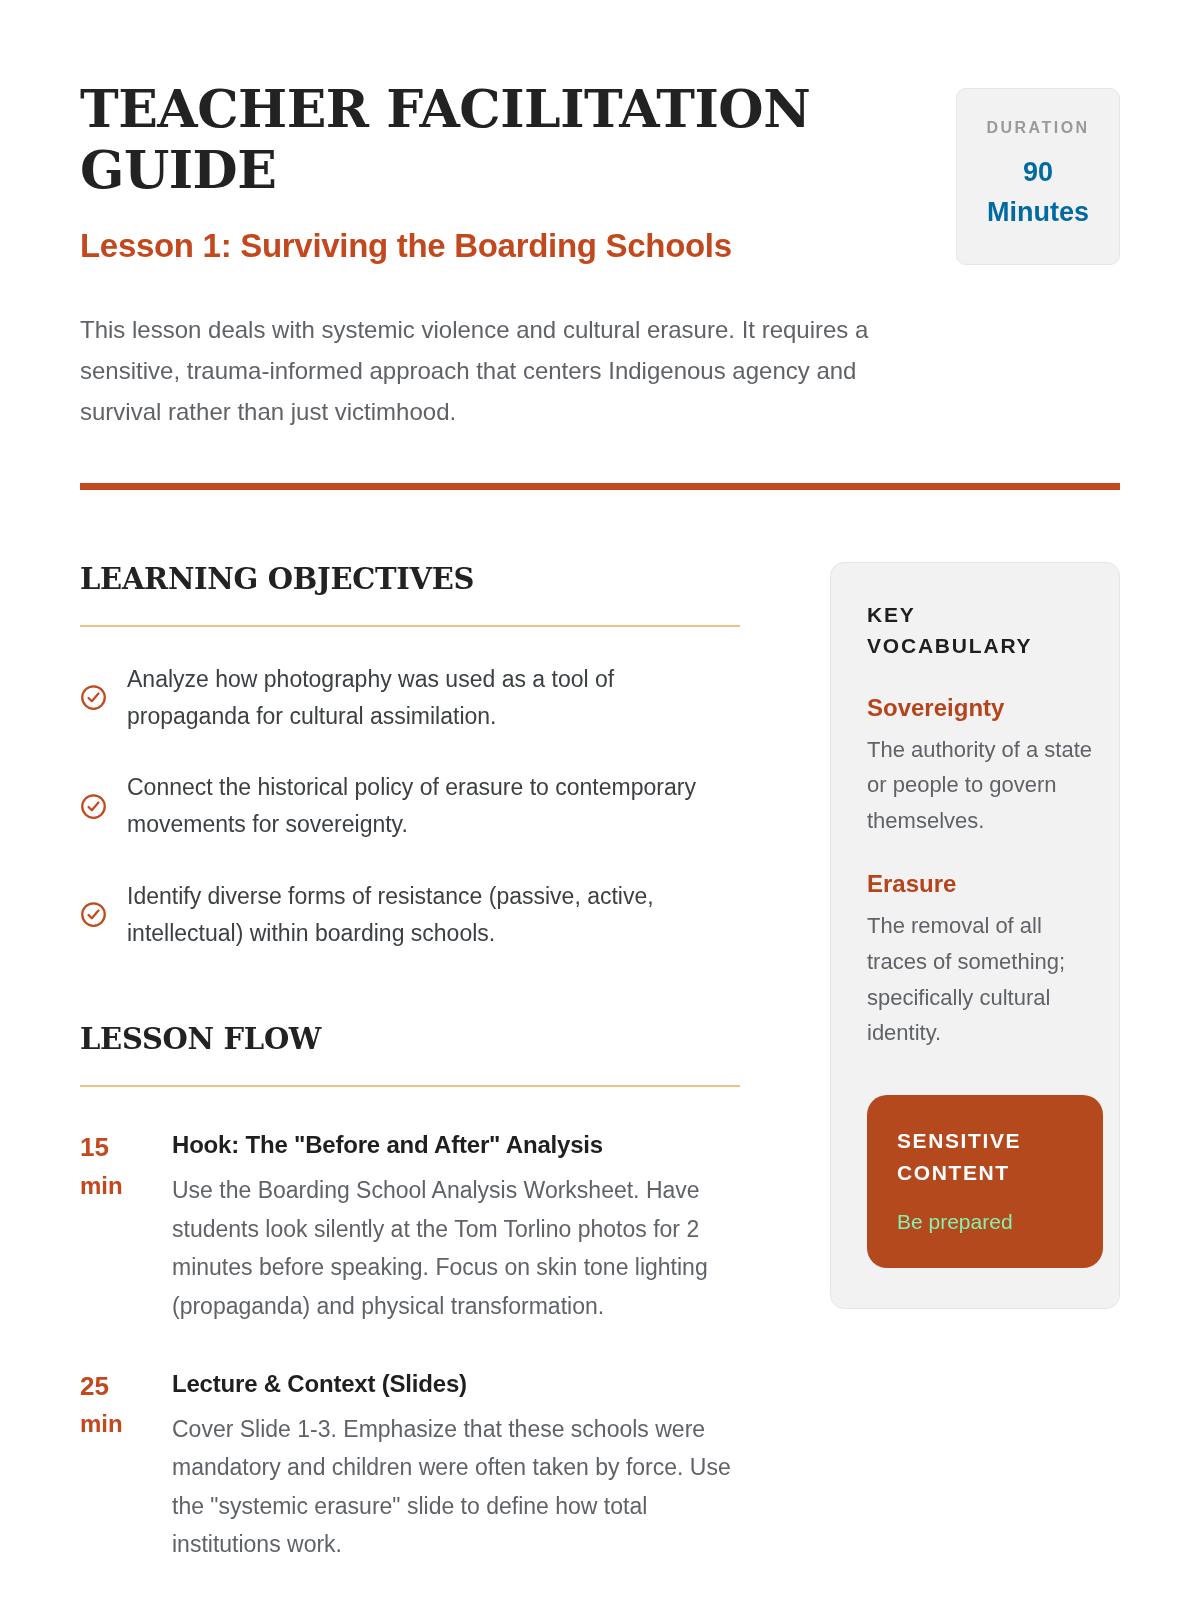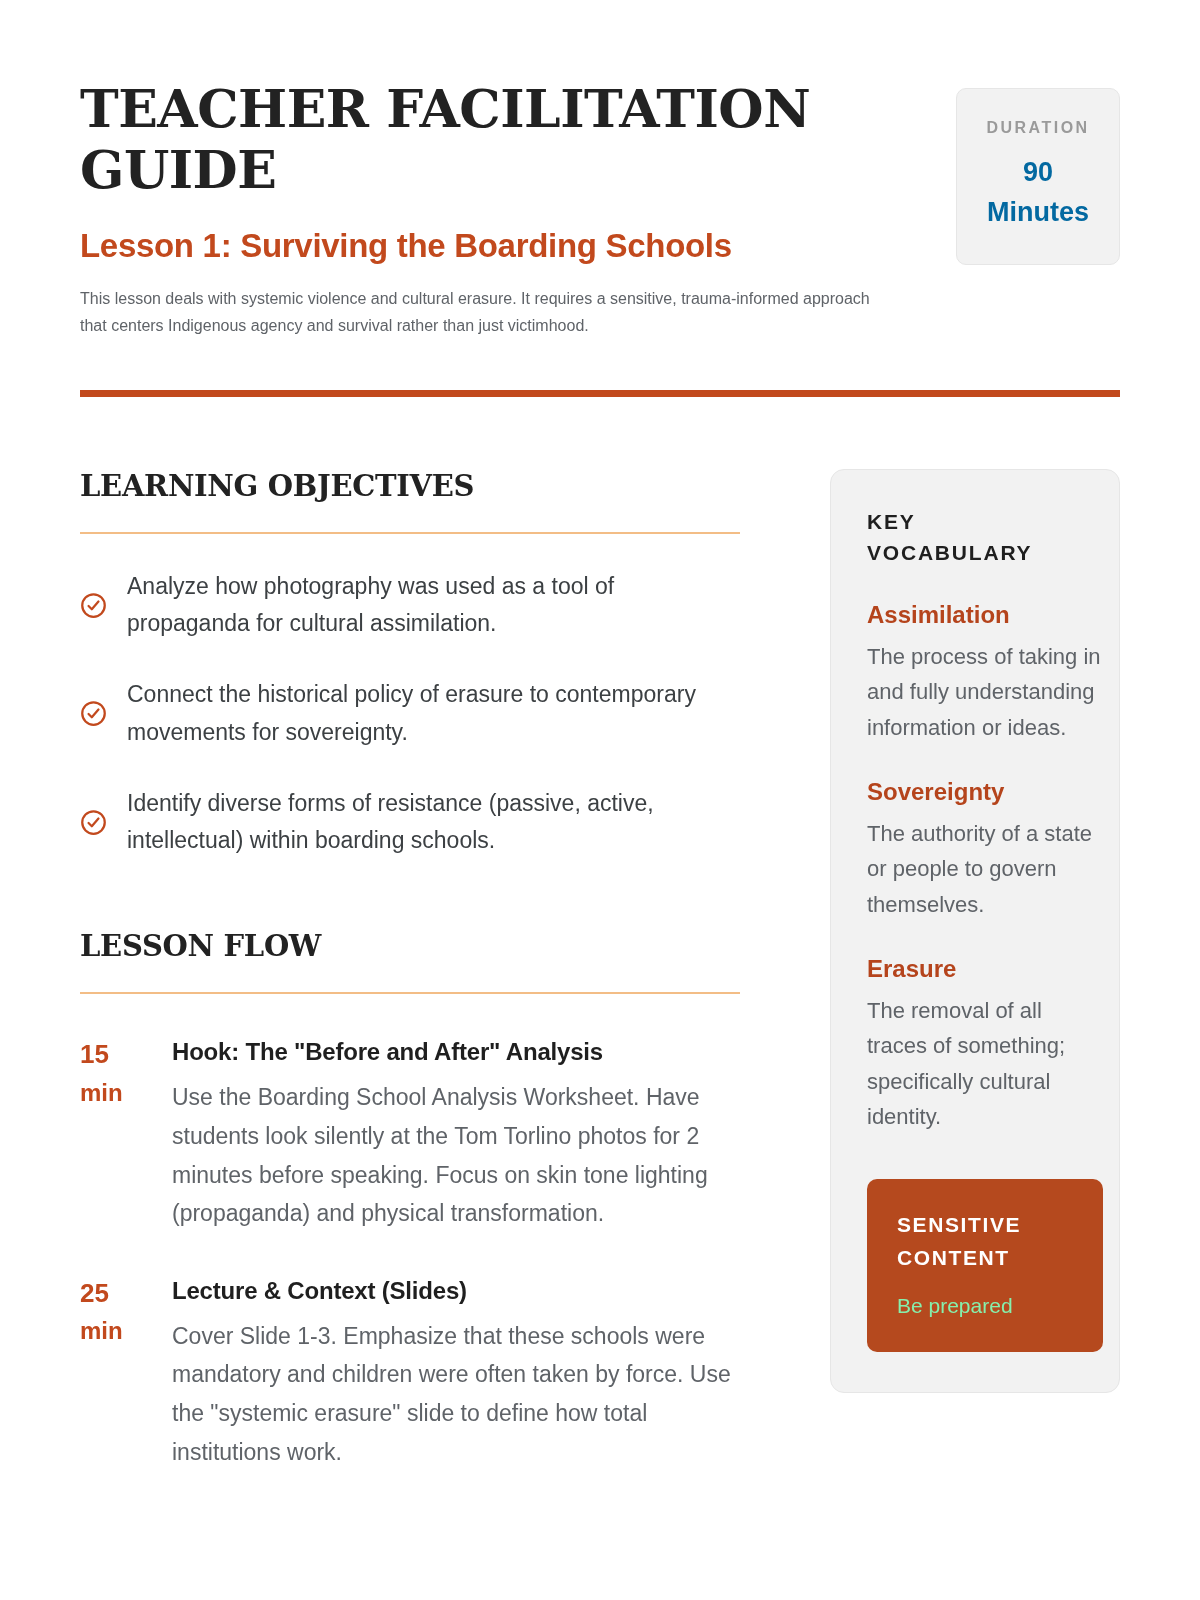--- a/index.html
+++ b/index.html
@@ -56,23 +56,23 @@
   }
   .duration-value {
     margin-top: 16px;
     font-size: 27px;
     font-weight: 700;
     color: #0369a1;
     line-height: 1.45;
   }
 
   .intro-paragraph {
-    margin-top: 20px;
+    margin-top: 44px;
     max-width: 820px;
-    font-size: 16px;
+    font-size: 24px;
     line-height: 1.72;
     color: #5f6368;
   }
 
   .thick-divider {
     margin-top: 50px;
     height: 7px;
     width: 100%;
     background: #C2491D;
     border: none;
@@ -165,21 +165,21 @@
   .vocab-def {
     margin-top: 10px;
     font-size: 22px;
     line-height: 1.62;
     color: #5f6368;
   }
 
   .sensitive-card {
     margin-top: 44px;
     background: #B5491E;
-    border-radius: 10px;
+    border-radius: 20px;
     padding: 30px 26px 34px 30px;
     color: #ffffff;
   }
   .sensitive-title {
     font-size: 21px;
     font-weight: 700;
     letter-spacing: 1.6px;
     line-height: 1.55;
   }
   .sensitive-note {
@@ -271,24 +271,20 @@
           </div>
         </div>
       </div>
 
     </div>
 
     <div class="sidebar">
       <div class="sidebar-card">
         <div class="vocab-title">KEY VOCABULARY</div>
 
-        <div class="vocab-term-block">
-          <div class="vocab-term">Assimilation</div>
-          <div class="vocab-def">The process of taking in and fully understanding information or ideas.</div>
-        </div>
 
         <div class="vocab-term-block">
           <div class="vocab-term">Sovereignty</div>
           <div class="vocab-def">The authority of a state or people to govern themselves.</div>
         </div>
 
         <div class="vocab-term-block">
           <div class="vocab-term">Erasure</div>
           <div class="vocab-def">The removal of all traces of something; specifically cultural identity.</div>
         </div>

